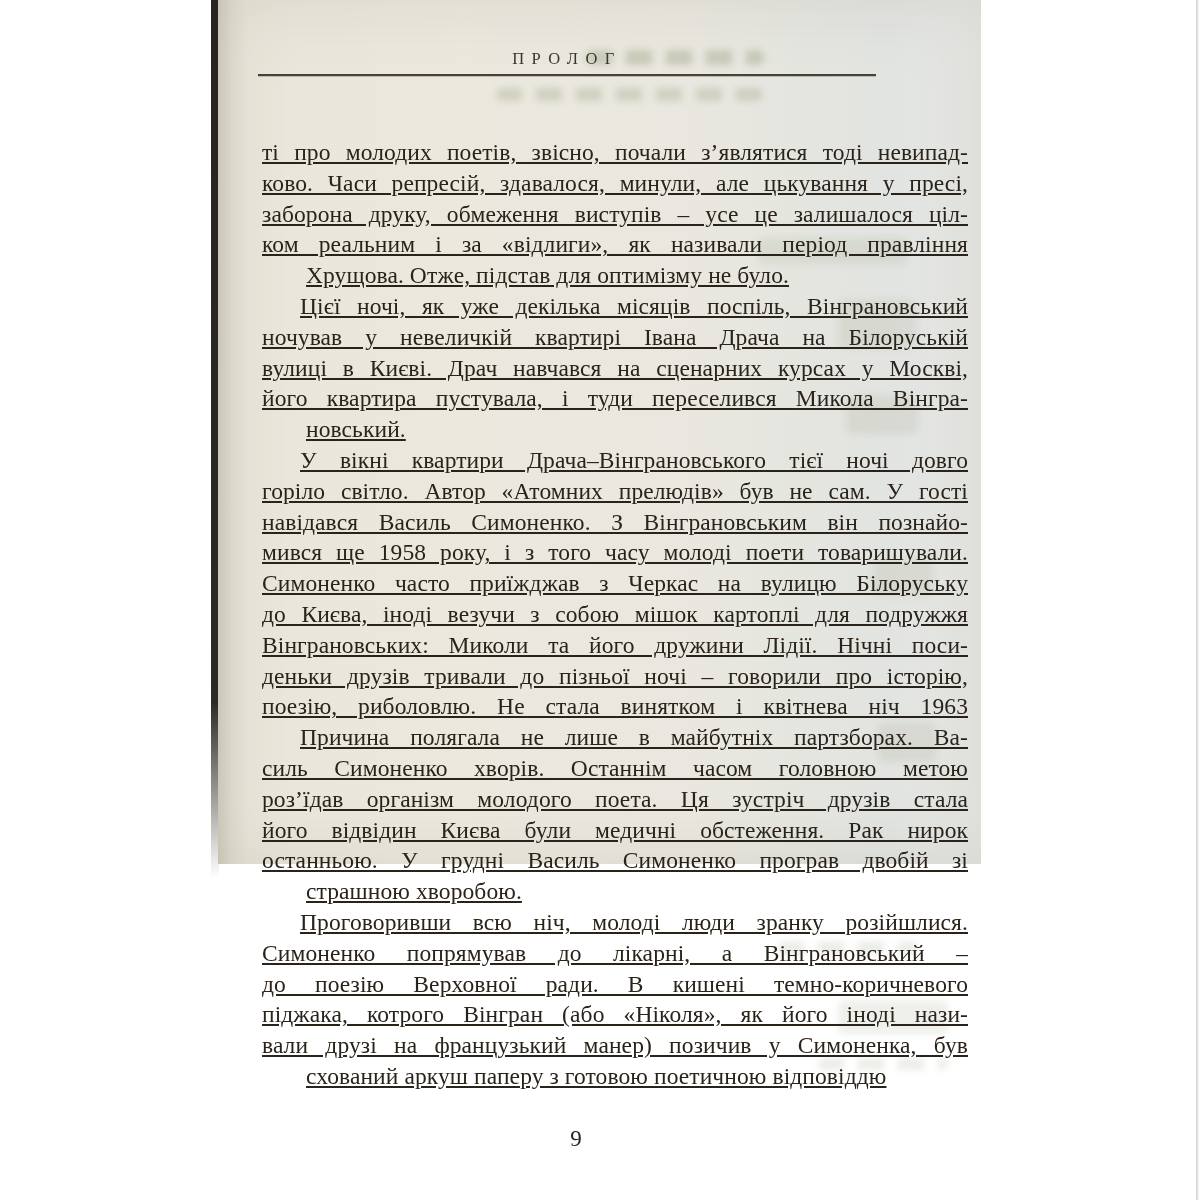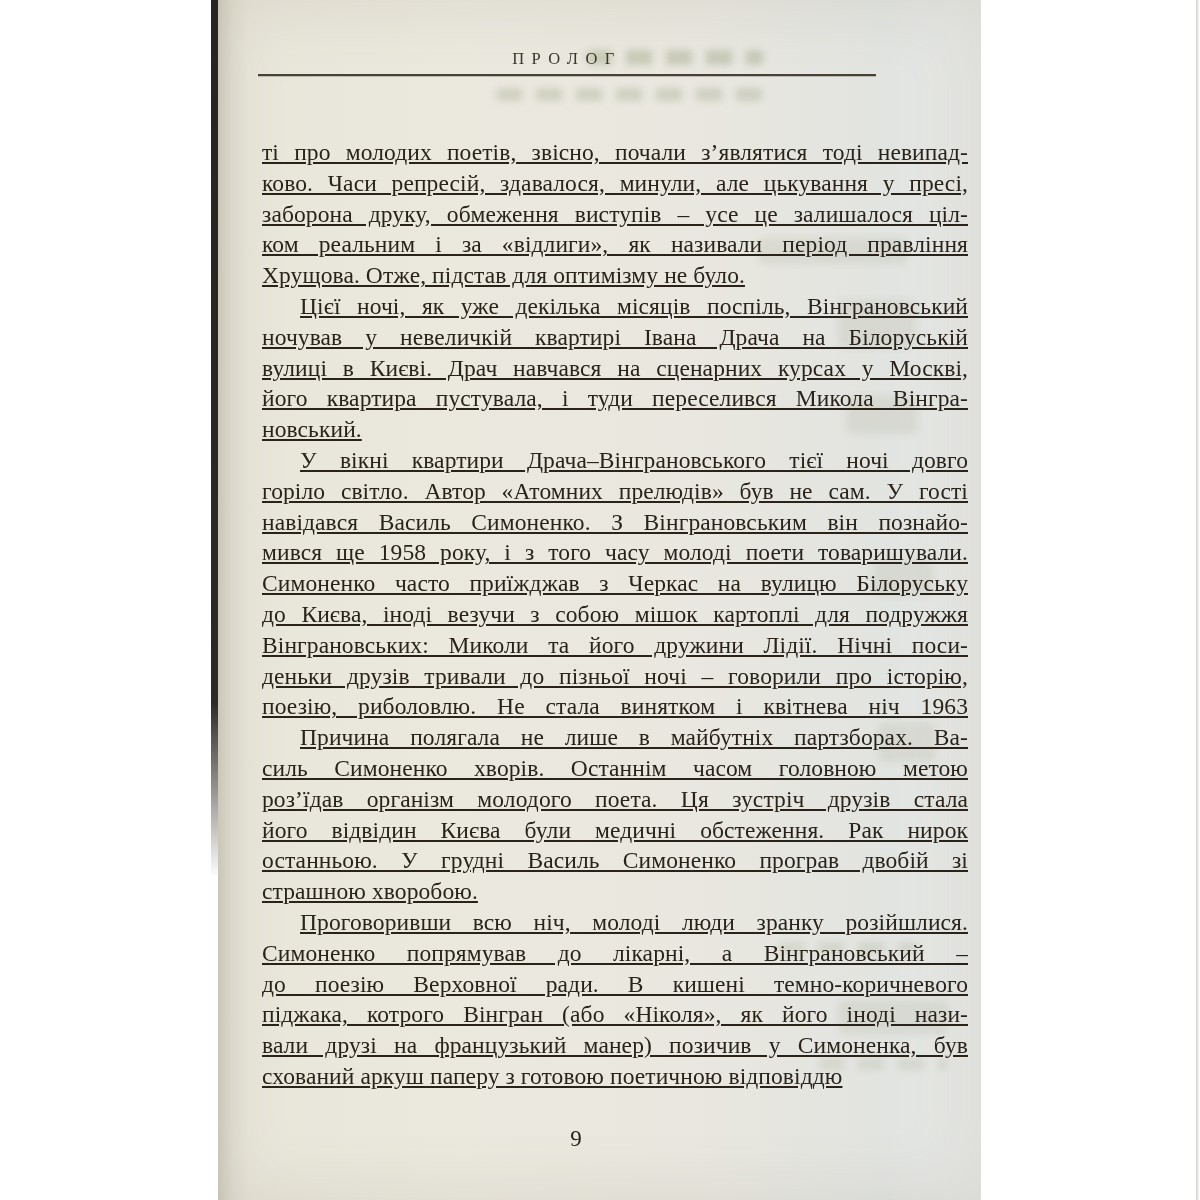--- a/index.html
+++ b/index.html
@@ -2,21 +2,21 @@
 <html><head>
 <meta charset="utf-8">
 <style>
   * { margin:0; padding:0; box-sizing:border-box; }
   html,body { width:1200px; height:1200px; background:#ffffff; overflow:hidden;
               font-family:"Liberation Serif","DejaVu Serif",serif; }
   .stage { position:relative; width:1200px; height:1200px; background:#ffffff; }
 
   
   .photo {
-    position:absolute; left:218px; top:0; width:763px; height:1200px;
+    position:absolute; left:218px; top:0; width:763px; height:864px;
     background:
       linear-gradient(90deg, rgba(88,80,58,0.16) 0px, rgba(88,80,58,0.05) 14px, rgba(0,0,0,0) 30px),
       linear-gradient(90deg, #e8e5d9 0%, #ebe8de 32%, #e9e7df 62%, #e2e4e1 88%, #e7e8e5 100%),
       linear-gradient(180deg, #eae7dd 0%, #e8e6dc 100%);
     box-shadow: inset 0 0 70px rgba(118,112,90,0.14);
   }
   .photo-right-edge {
     position:absolute; left:978px; top:0; width:3px; height:1200px;
     background:linear-gradient(90deg, rgba(150,152,146,0.45), rgba(200,201,196,0.15));
   }
@@ -42,21 +42,21 @@
   .body-text {
     position:absolute; left:44px; top:137px; width:706px;
     font-size:23.5px; color:#29231a;
   }
   .tline {
     height:30.8px; line-height:30.8px; overflow:hidden;
     text-align:justify; text-align-last:justify;
     letter-spacing:0.1px;
     text-decoration:underline;
   }
-  .tline.last { text-align-last:left; }
+  .tline.last { text-align-last:left;margin-left:44px; }
   .tline.ind  { padding-left:38px; }
 
   .page-number {
     position:absolute; left:258px; top:1126px; width:200px;
     text-align:center; font-size:23px; color:#29231a;
   }
 
   
   .ghost { position:absolute; filter:blur(3.5px); border-radius:6px; }
   .ghost-words {

